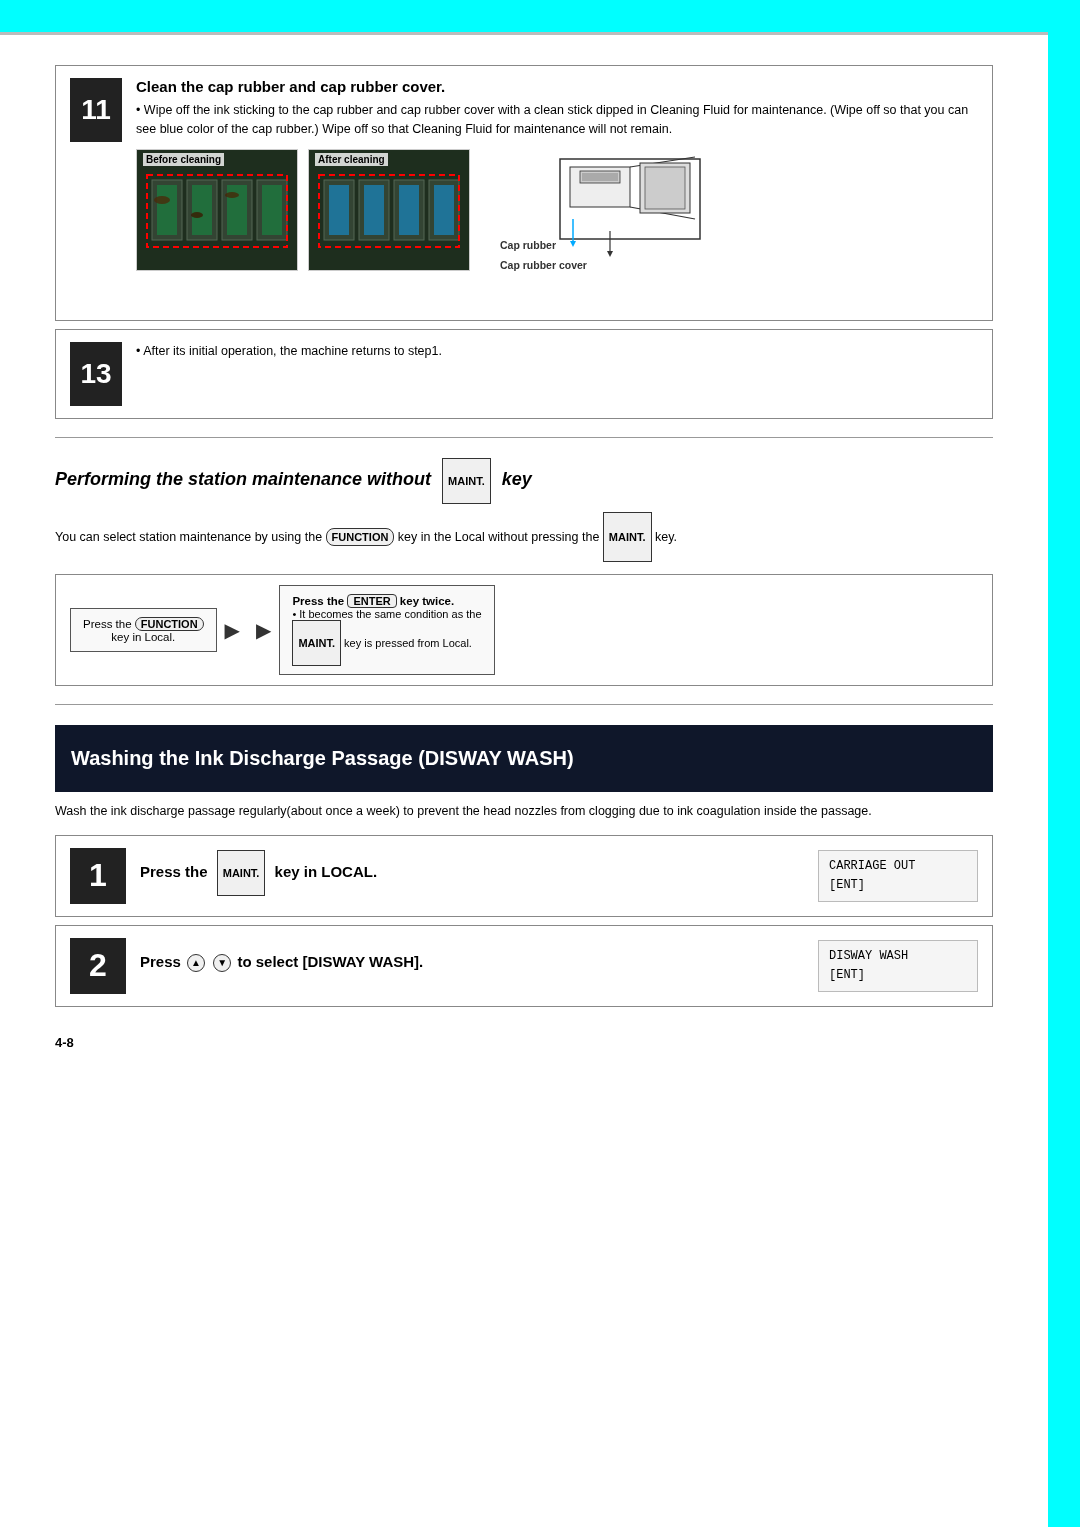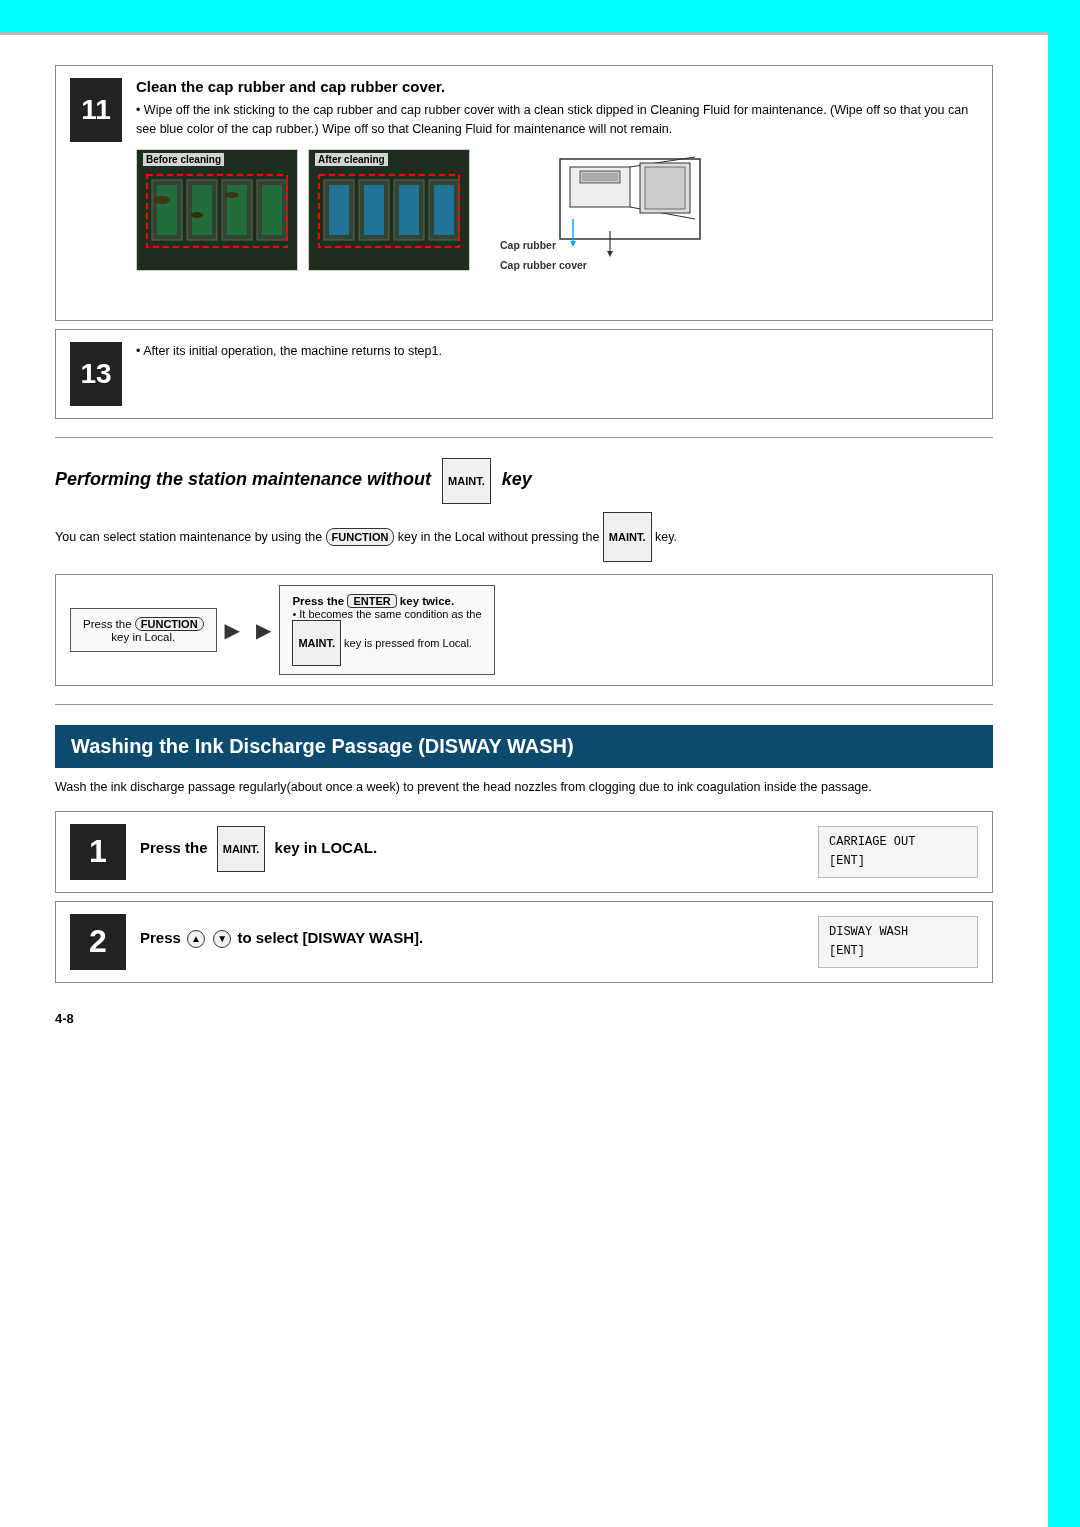--- a/index.html
+++ b/index.html
@@ -142,25 +142,25 @@
       text-align: center;
       background: #f9f9f9;
     }
     .arrow-right {
       font-size: 20px;
       margin: 0 8px;
       color: #333;
     }
     
     .wash-heading {
-      background: #0c4a6e;
+      background: #0f172a;
       color: #fff;
       font-size: 20px;
       font-weight: bold;
-      padding: 10px 16px;
+      padding: 22px 16px;
       margin: 20px 0 10px 0;
     }
     .wash-body {
       font-size: 12.5px;
       margin-bottom: 14px;
       line-height: 1.5;
     }
     
     .page-number {
       font-size: 13px;

